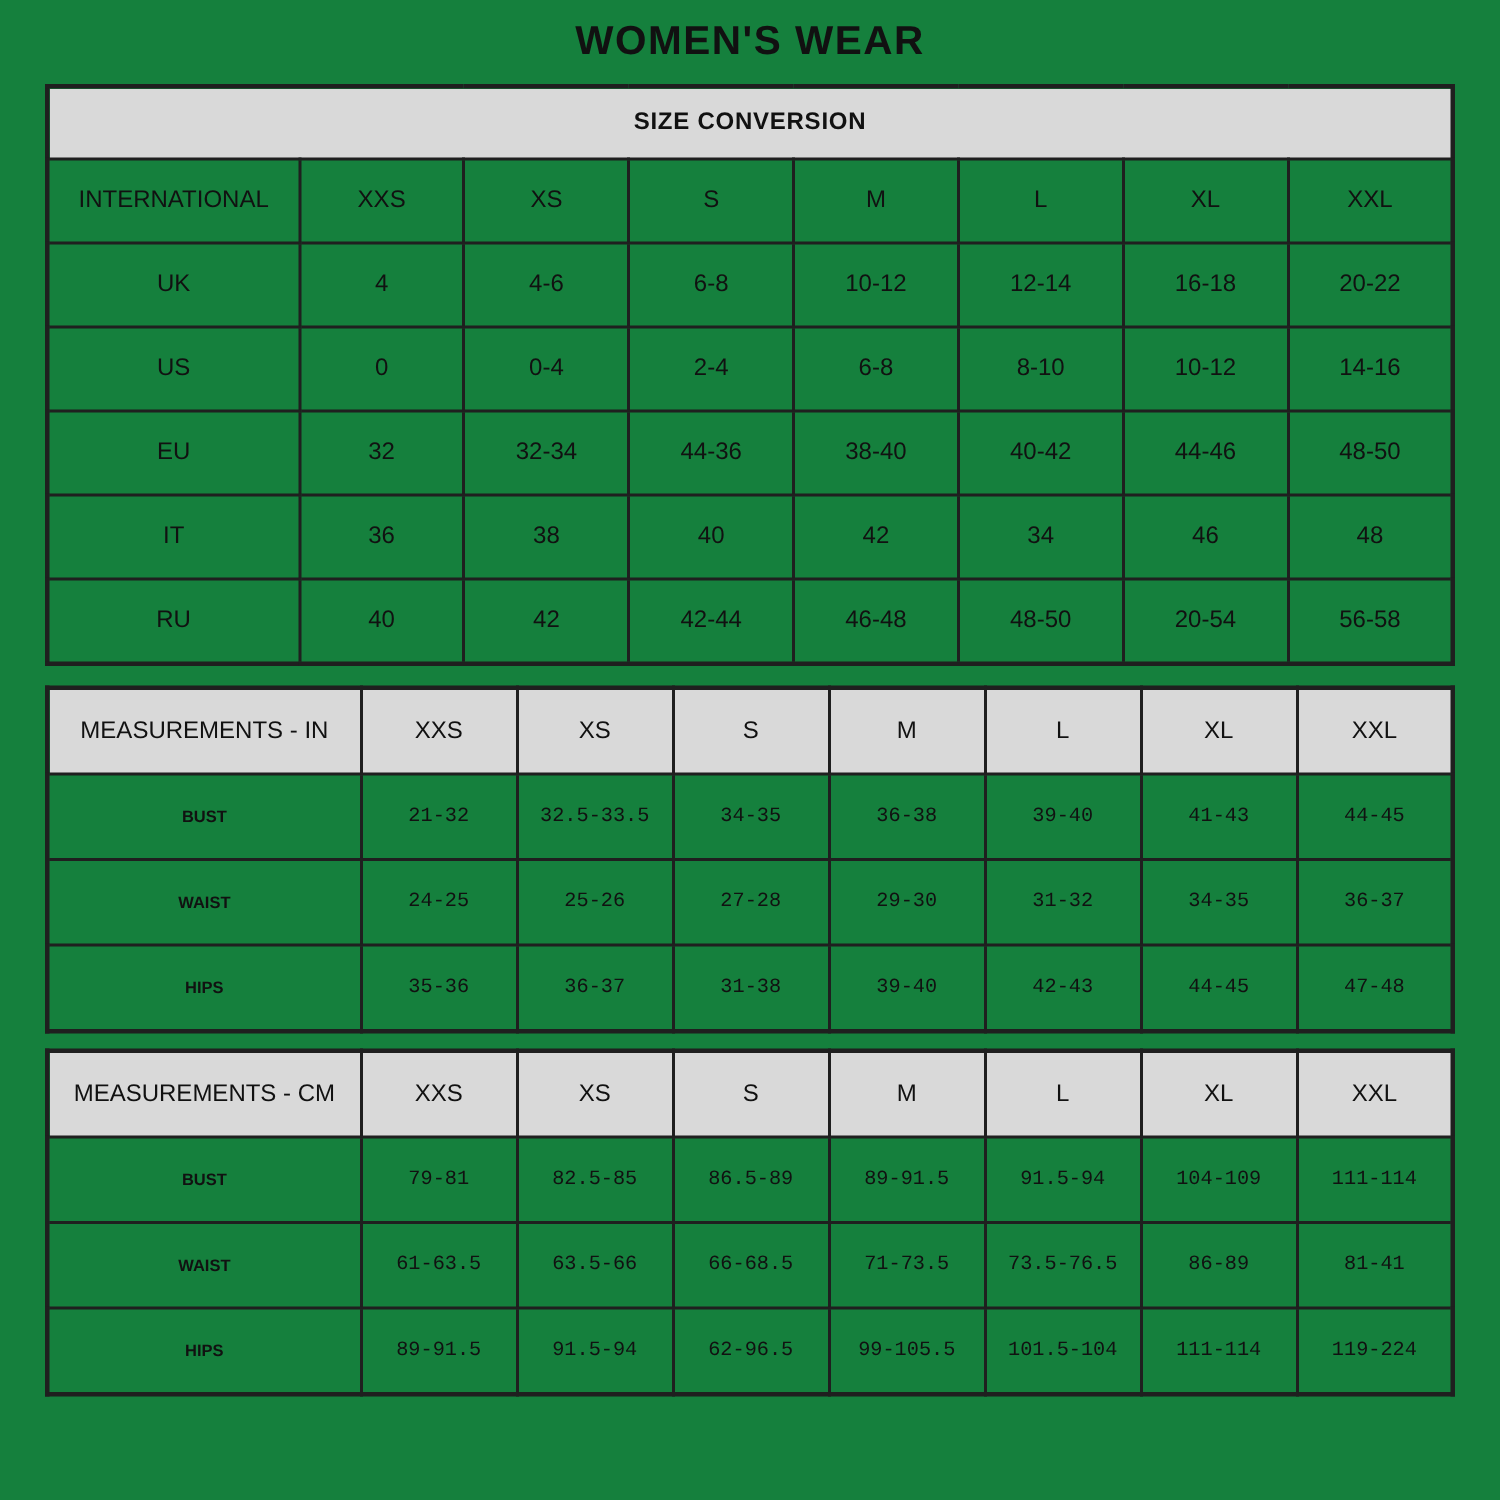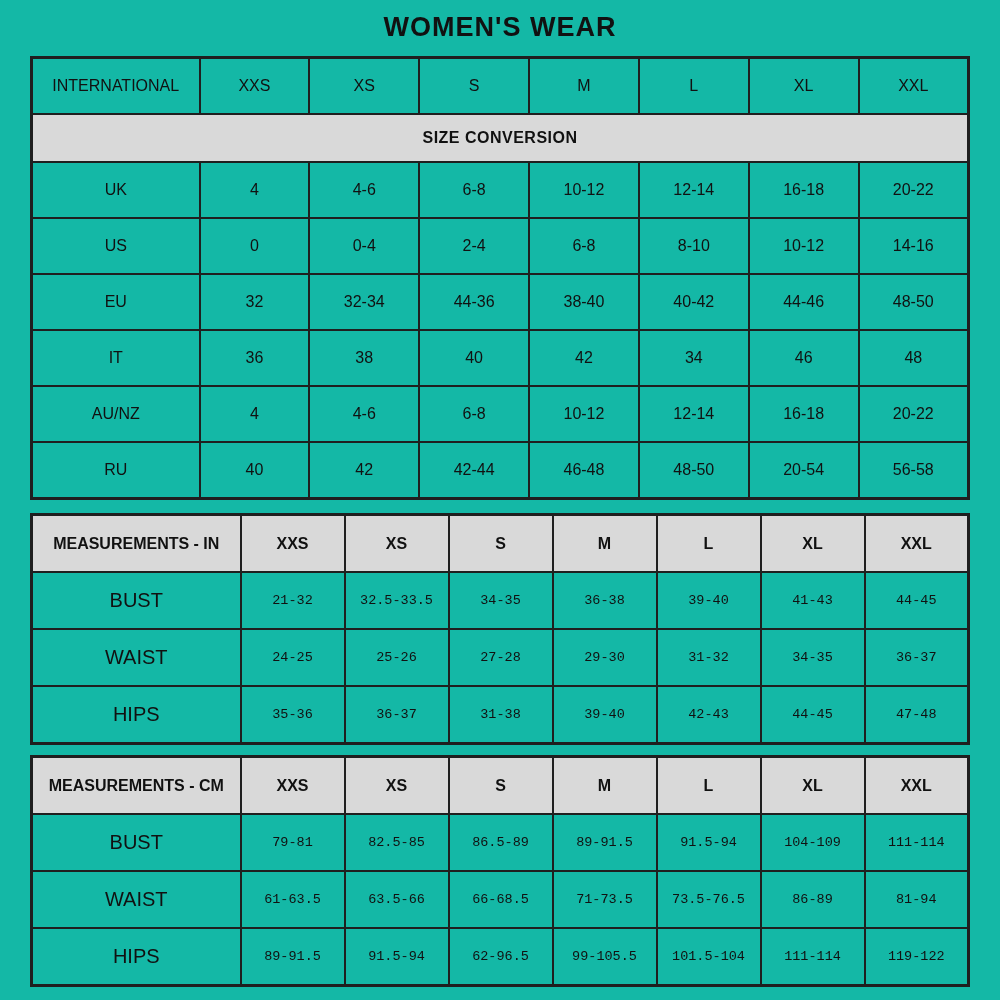--- a/index.html
+++ b/index.html
@@ -1,20 +1,20 @@
 <!DOCTYPE html>
 <html><head>
 <meta charset="utf-8">
 <style>
   html,body { margin:0; padding:0; background:#ffffff; }
   .page {
     width:1000px; height:1000px; box-sizing:border-box;
     padding:12px 30px 10px 30px;
     font-family:"Liberation Sans", sans-serif;
-    color:#111111; background:#14b8a6;
+    color:#111111; background:#15803d;
   }
   .title {
     margin:0 0 13px 0; text-align:center;
     font-size:27px; font-weight:700; letter-spacing:1px; color:#111111;
   }
   table.tbl {
     border-collapse:collapse; table-layout:fixed; width:940px;
     border:3px solid #1f1f1f;
   }
   table.tbl td {
@@ -22,22 +22,22 @@
     padding:0 2px; overflow:hidden;
   }
   
   .t1 { margin-bottom:13px; }
   .t1 .c0 { width:168px; }
   .t1 td { font-size:16px; height:54px; }
   .t1 .caption { height:46px; background:#d9d9d9; font-weight:700; letter-spacing:0.5px; font-size:16px; }
   
   .t23 .c0 { width:209px; }
   .t23 td { height:55px; }
-  .t23 .head td { background:#d9d9d9; font-weight:700; font-size:16px; }
-  .t23 .rowlabel { font-size:20px; }
+  .t23 .head td { background:#d9d9d9; font-weight:400; font-size:16px; }
+  .t23 .rowlabel { font-size:11px;font-weight:bold; }
   .t23 .val { font-size:13.5px;font-family:Liberation Mono, monospace; }
   .t2 { margin-bottom:10px; }
 </style>
 </head>
 <body>
 
 <div class="page">
 
   <h1 class="title">WOMEN'S WEAR</h1>
 
@@ -47,33 +47,33 @@
         <col>
         <col>
         <col>
         <col>
         <col>
         <col>
         <col>
       </colgroup>
     <tbody>
         <tr>
+      <td colspan="8" class="caption">SIZE CONVERSION</td>
+    </tr>
+    <tr>
       <td>INTERNATIONAL</td>
       <td>XXS</td>
       <td>XS</td>
       <td>S</td>
       <td>M</td>
       <td>L</td>
       <td>XL</td>
       <td>XXL</td>
     </tr>
     <tr>
-      <td colspan="8" class="caption">SIZE CONVERSION</td>
-    </tr>
-    <tr>
       <td>UK</td>
       <td>4</td>
       <td>4-6</td>
       <td>6-8</td>
       <td>10-12</td>
       <td>12-14</td>
       <td>16-18</td>
       <td>20-22</td>
     </tr>
     <tr>
@@ -98,30 +98,20 @@
     </tr>
     <tr>
       <td>IT</td>
       <td>36</td>
       <td>38</td>
       <td>40</td>
       <td>42</td>
       <td>34</td>
       <td>46</td>
       <td>48</td>
-    </tr>
-    <tr>
-      <td>AU/NZ</td>
-      <td>4</td>
-      <td>4-6</td>
-      <td>6-8</td>
-      <td>10-12</td>
-      <td>12-14</td>
-      <td>16-18</td>
-      <td>20-22</td>
     </tr>
     <tr>
       <td>RU</td>
       <td>40</td>
       <td>42</td>
       <td>42-44</td>
       <td>46-48</td>
       <td>48-50</td>
       <td>20-54</td>
       <td>56-58</td>
@@ -217,28 +207,28 @@
       <td class="val">111-114</td>
     </tr>
     <tr>
       <td class="rowlabel">WAIST</td>
       <td class="val">61-63.5</td>
       <td class="val">63.5-66</td>
       <td class="val">66-68.5</td>
       <td class="val">71-73.5</td>
       <td class="val">73.5-76.5</td>
       <td class="val">86-89</td>
-      <td class="val">81-94</td>
+      <td class="val">81-41</td>
     </tr>
     <tr>
       <td class="rowlabel">HIPS</td>
       <td class="val">89-91.5</td>
       <td class="val">91.5-94</td>
       <td class="val">62-96.5</td>
       <td class="val">99-105.5</td>
       <td class="val">101.5-104</td>
       <td class="val">111-114</td>
-      <td class="val">119-122</td>
+      <td class="val">119-224</td>
     </tr>
   </tbody>
     </table>
 
 </div>
 
 </body></html>

